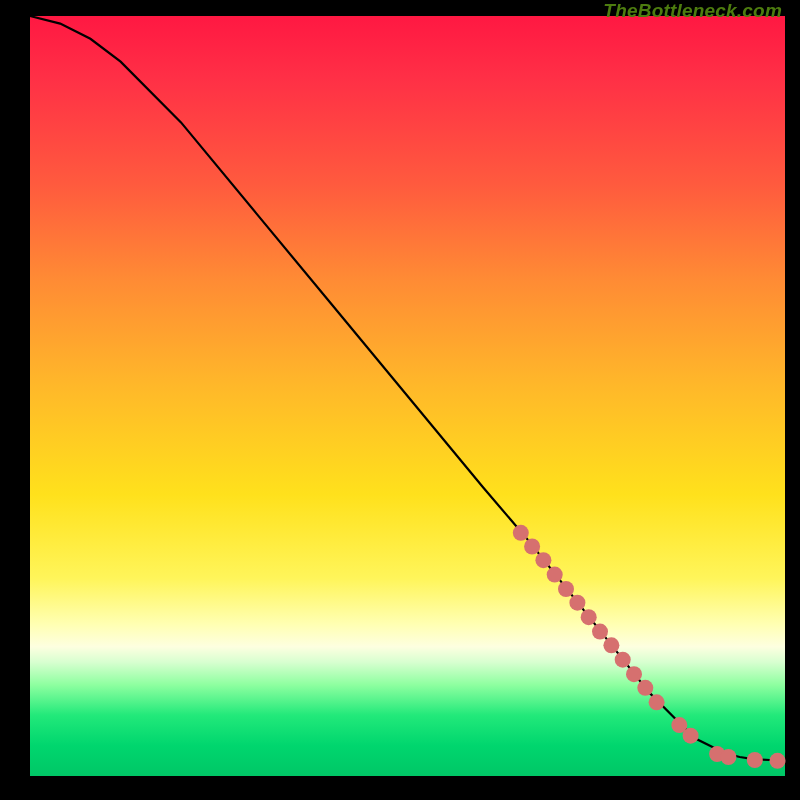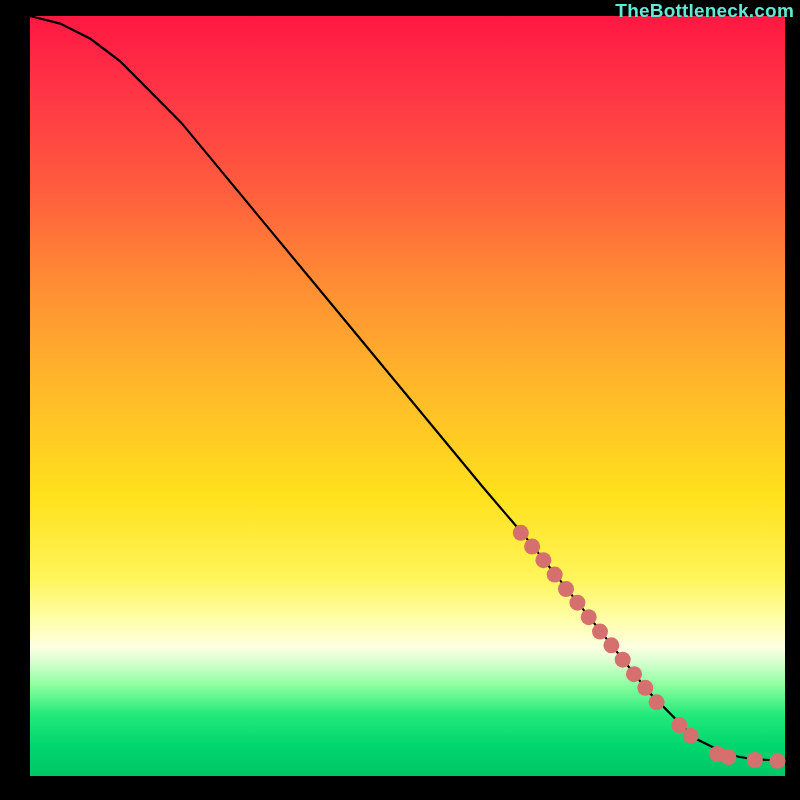--- a/index.html
+++ b/index.html
@@ -55,25 +55,26 @@
     stroke: #000;
     stroke-width: 2.2;
   }
   .dot {
     fill: #d6706f;
     stroke: none;
   }
   .attribution {
     position: absolute;
     top: 0;
-    right: 6px;
-    color: #5eead4;
+    right: 18px;
+    color: #4d7c0f;
     font-size: 19px;
     font-weight: 600;
     letter-spacing: 0.2px;
+    font-style: italic;
   }
 </style>
 </head>
 <body>
 
 <div class="stage">
   <div class="plot">
     <svg viewBox="0 0 755 760">
       <path class="curve" d="M0.0 0.0 L30.2 7.6 L60.4 22.8 L90.6 45.6 L151.0 106.4 L226.5 197.6 L302.0 288.8 L377.5 380.0 L453.0 471.2 L498.3 524.4 L528.5 562.4 L558.7 600.4 L588.9 638.4 L619.1 676.4 L649.3 706.8 L664.4 722.0 L679.5 729.6 L694.6 737.2 L709.7 741.0 L724.8 743.3 L739.9 744.0 L755.0 744.8"></path>
       <g>

